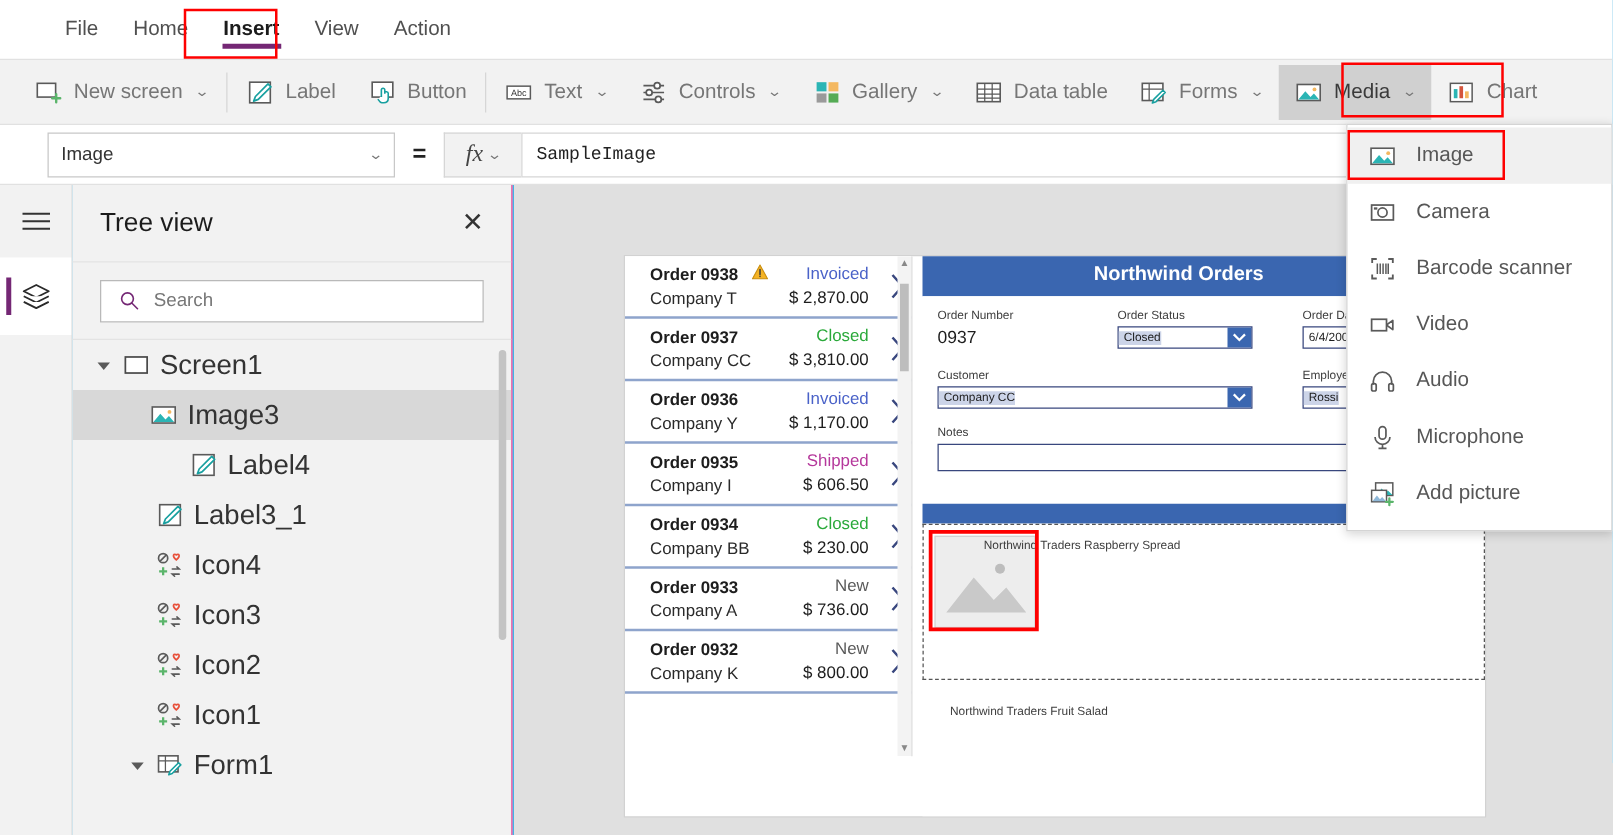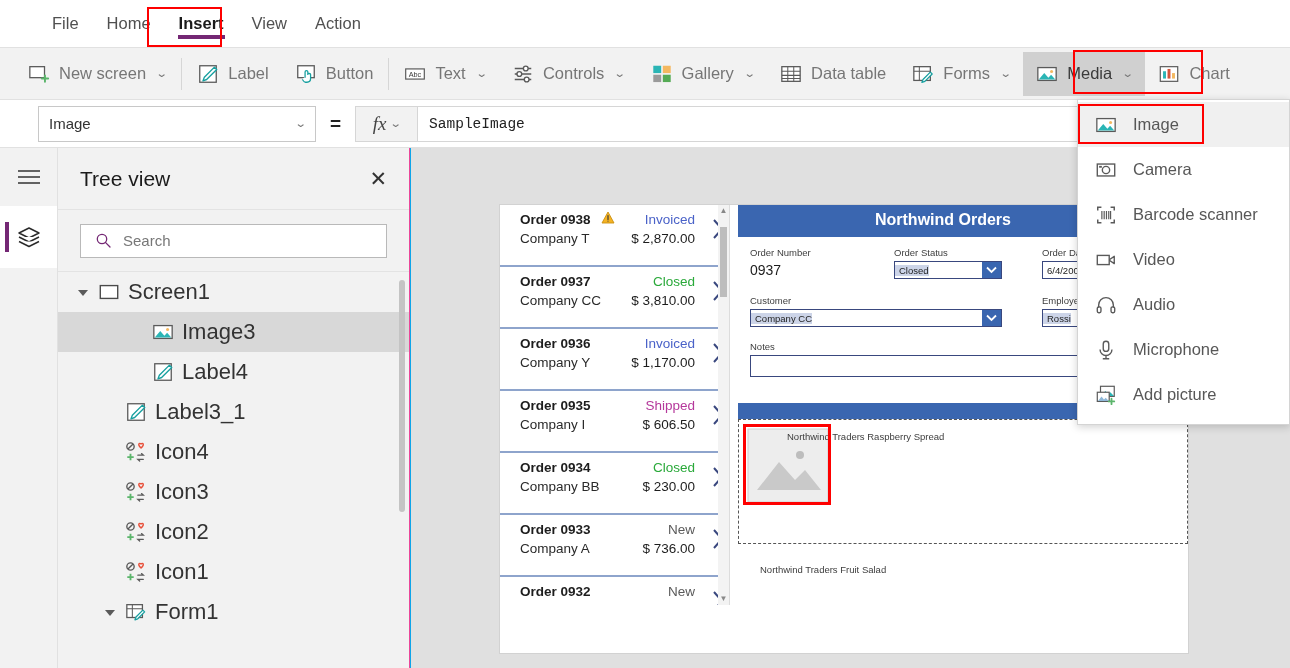--- a/index.html
+++ b/index.html
@@ -250,21 +250,21 @@
 
   
   .gallery {
     position: absolute; left: 0; top: 0;
     width: 230px; height: 400px;
     background: #fff;
     overflow: hidden;
     border-right: 1px solid #dcdcdc;
   }
   .gal-item {
-    height: 62px;
+    height: 50px;
     border-bottom: 2px solid #8ea4cc;
     position: relative;
     padding: 5px 8px 0 20px;
     cursor: pointer;
   }
   .gal-top { display: flex; justify-content: space-between; align-items: center; }
   .gal-order { font-size: 13.5px; font-weight: bold; color: #1d1d1d; }
   .gal-status { font-size: 13.5px; }
   .gal-bot { display: flex; justify-content: space-between; align-items: center; margin-top: 1px; }
   .gal-company { font-size: 13.5px; color: #2a2a2a; }
@@ -549,21 +549,21 @@
 
       <div class="tree-row" style="padding-left:22px">
         <span class="tw-arrow"></span>
         <svg class="tree-ico" viewBox="0 0 24 24">
           <rect x="2.5" y="5" width="19" height="14" fill="#fff" stroke="#4a4a4a" stroke-width="1.5"></rect>
         </svg>
         <span>Screen1</span>
       </div>
 
 
-      <div class="tree-row selected" style="padding-left:76px">
+      <div class="tree-row selected" style="padding-left:44px">
         <span class="tw-arrow empty"></span>
         <svg class="tree-ico" viewBox="0 0 24 24">
           <rect x="2" y="5" width="20" height="14" fill="#fff" stroke="#5a5a5a" stroke-width="1.4"></rect>
           <path d="M3 18l6-7 4.5 5 3-3.2L21 18z" fill="#2bb5b5"></path>
           <circle cx="17" cy="9.3" r="1.7" fill="#f4b860"></circle>
         </svg>
         <span>Image3</span>
       </div>
 
       <div class="tree-row" style="padding-left:76px">

